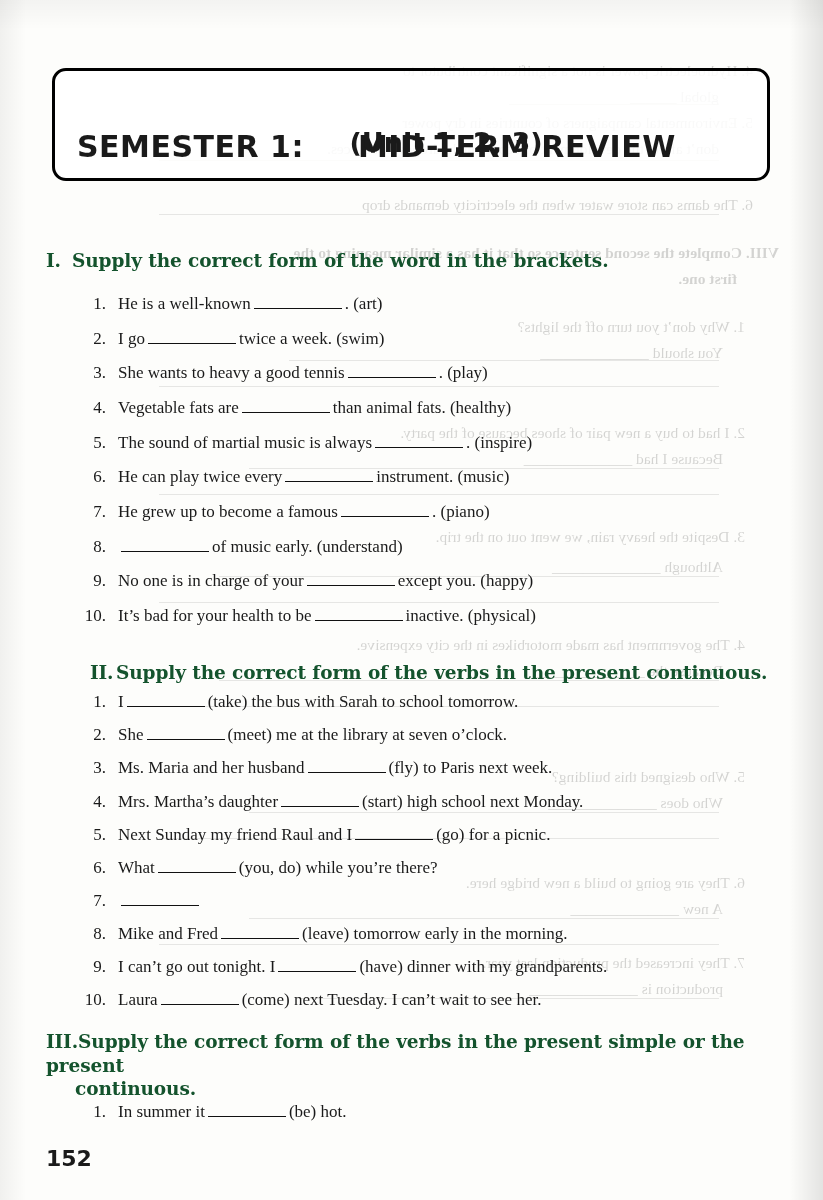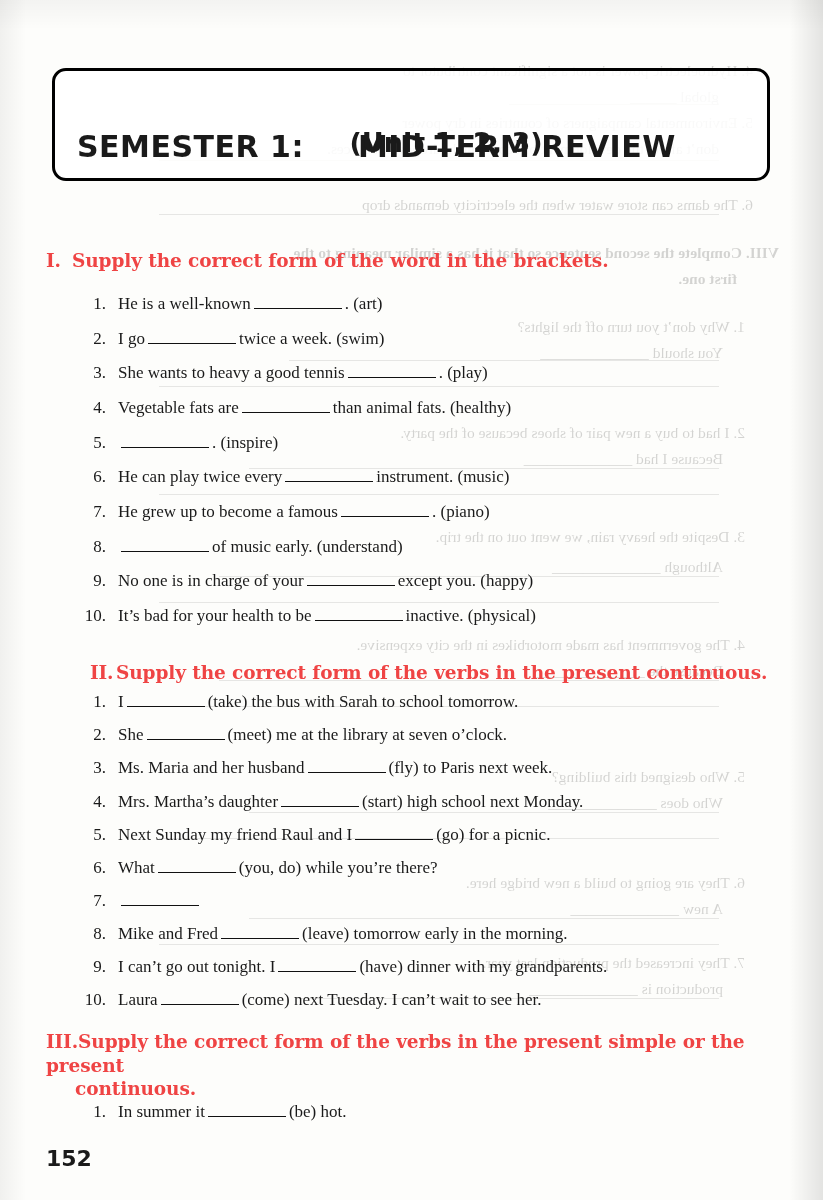--- a/index.html
+++ b/index.html
@@ -105,21 +105,21 @@
     font-weight: bold;
     font-size: 27px;
   }
 
   
   .section-head {
     position: absolute;
     font-family: "DejaVu Serif", serif;
     font-weight: bold;
     font-size: 18.5px;
-    color: #ef4444;
+    color: #14532d;
     letter-spacing: -0.1px;
   }
   .section-head .num {
     display: inline-block;
     min-width: 26px;
   }
   .sec1 { left: 46px; top: 250px; width: 740px; }
   .sec2 { left: 46px; top: 662px; width: 740px; margin-left: 44px; }
   .sec3 { left: 46px; top: 1030px; width: 745px; line-height: 1.28; }
   .sec3 .cont-line { display: block; padding-left: 29px; }
@@ -249,20 +249,21 @@
         <span class="qtext">. (play)</span>
       </div>
       <div class="qrow">
         <span class="qnum">4.</span>
         <span class="qtext">Vegetable fats are</span>
         <span class="blank b-long"></span>
         <span class="qtext">than animal fats. (healthy)</span>
       </div>
       <div class="qrow">
         <span class="qnum">5.</span>
+        <span class="qtext">The sound of martial music is always</span>
         <span class="blank b-long"></span>
         <span class="qtext">. (inspire)</span>
       </div>
       <div class="qrow">
         <span class="qnum">6.</span>
         <span class="qtext">He can play twice every</span>
         <span class="blank b-long"></span>
         <span class="qtext">instrument. (music)</span>
       </div>
       <div class="qrow">

